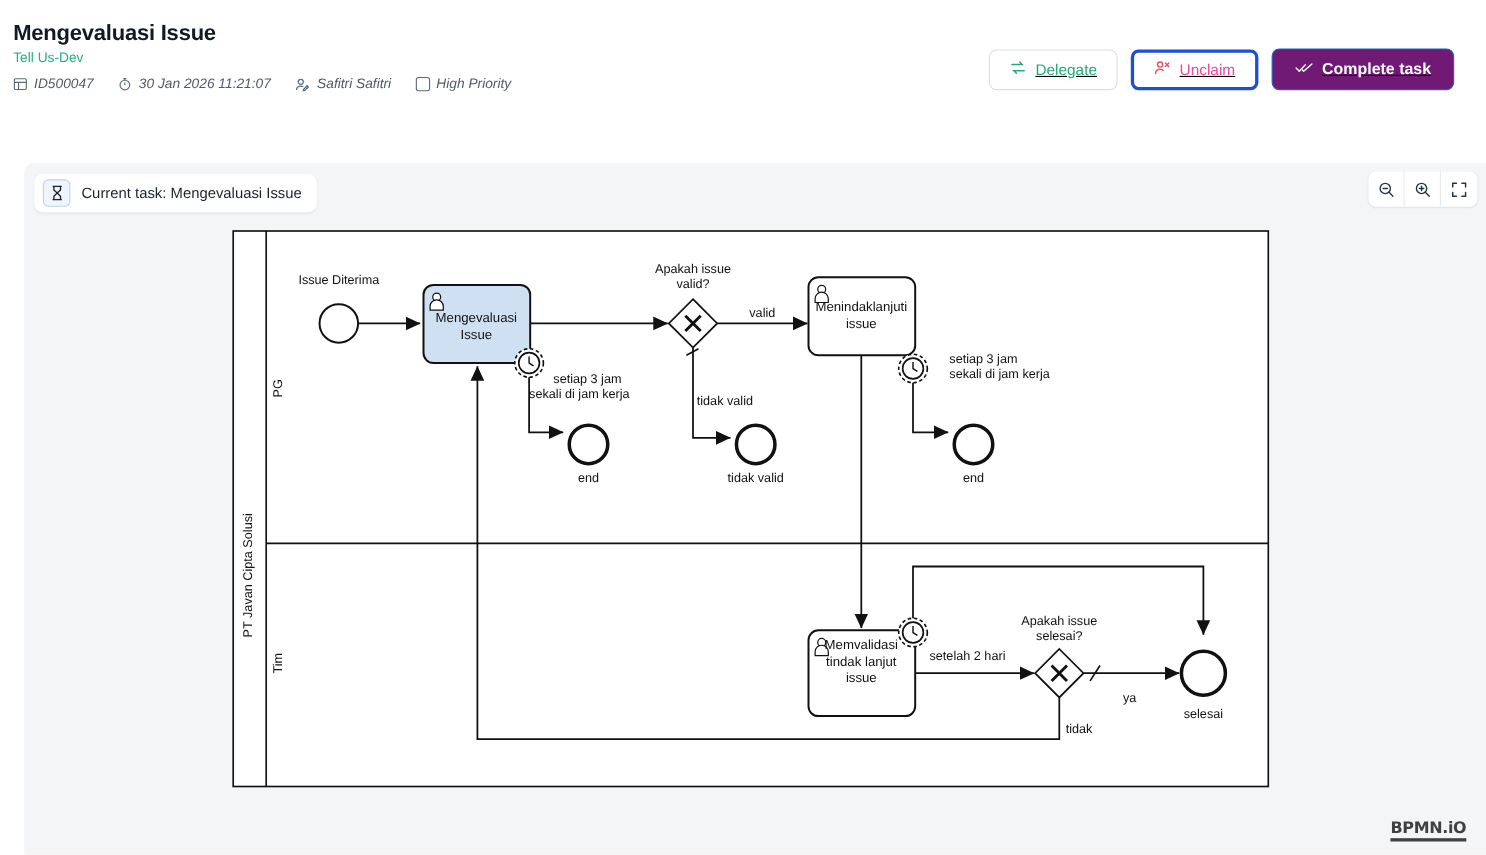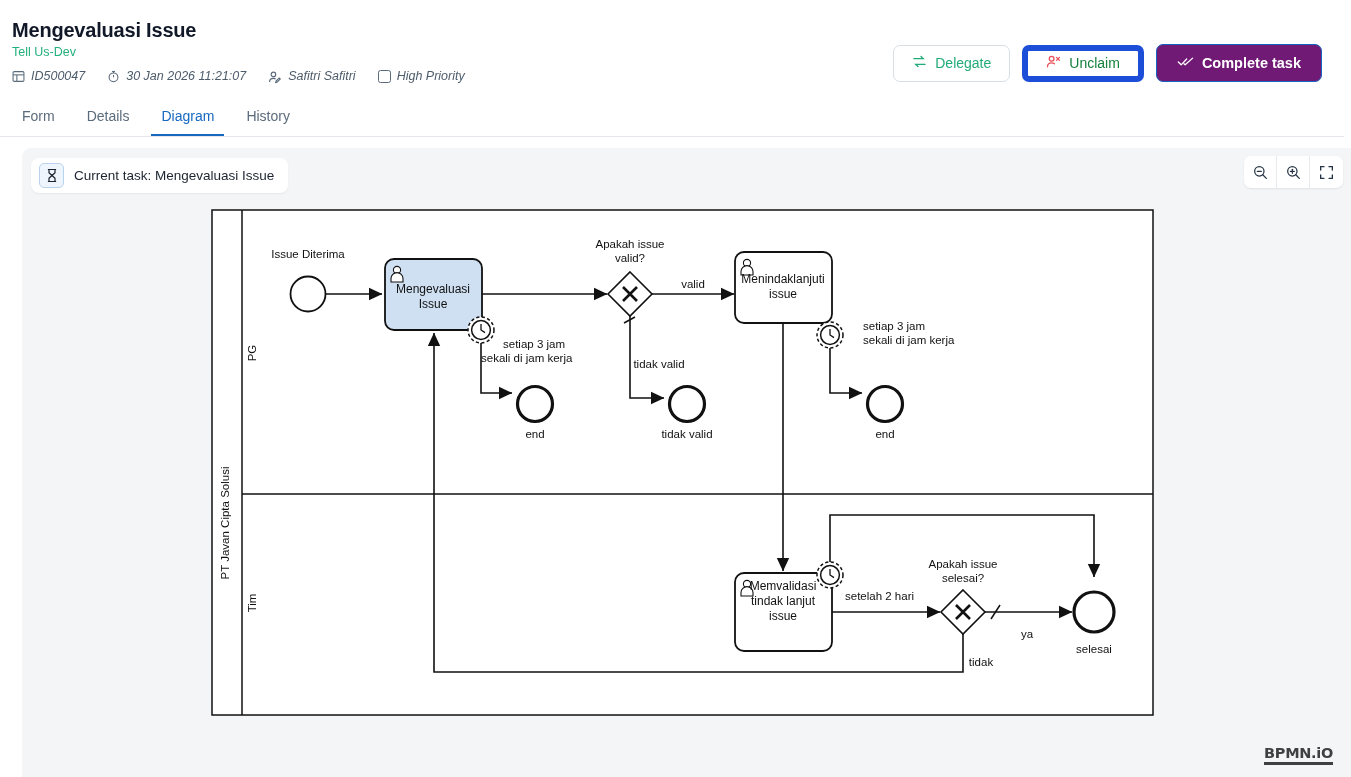--- a/index.html
+++ b/index.html
@@ -25,28 +25,28 @@
   .meta-row { display: flex; align-items: center; gap: 0; font-size: 12.5px; color: #4a5a6a; font-style: italic; }
   .meta-item { display: flex; align-items: center; gap: 6px; margin-right: 22px; }
   .meta-item svg { display: block; }
   .meta-text { color: #4d5c6b; font-size: 12.5px; line-height: 15px; }
   .chk {
     width: 13px; height: 13px; border: 1.6px solid #5b6b7b;
     border-radius: 2.5px; background: #fff; display: inline-block;
   }
 
   
-  .actions { position: absolute; top: 44px; right: 22px; display: flex; gap: 12px; align-items: center; }
+  .actions { position: absolute; top: 44px; right: 22px; display: flex; gap: 12px; align-items: center; text-decoration: underline; }
   .btn {
     display: flex; align-items: center; justify-content: center; gap: 8px;
     height: 37px; border-radius: 7px; font-size: 14px; font-weight: 500;
     cursor: pointer; background: #fff; padding: 0 18px; white-space: nowrap;
   }
   .btn-delegate { border: 1px solid #d9dee3; color: #20ab79; }
-  .btn-unclaim { border: 6px solid #1d4ed8; color: #15803d; }
+  .btn-unclaim { border: 3px solid #1d4ed8; color: #ec4899; }
   .btn-complete {
     border: 1px solid #1565c0; background: #701a75; color: #fff;
     font-weight: bold; font-size: 14.5px; padding: 0 20px; height: 38px;
   }
 
   
   .tabs {
     display: flex; gap: 0; padding: 0 0 0 12px; margin-top: 18px;
     border-bottom: 1px solid #e3e7eb; align-items: flex-end;
   }
@@ -179,26 +179,20 @@
           <svg width="17" height="15" viewBox="0 0 20 16" fill="none" stroke="#ffffff" stroke-width="1.5" stroke-linecap="round" stroke-linejoin="round">
             <path d="M1.5 8.5l3.4 3.4L11.4 5"></path>
             <path d="M8.2 10.6l1.4 1.3L18.4 4"></path>
           </svg>
         </span>
         <span>Complete task</span>
       </div>
     </div>
   </div>
 
-  <div class="tabs">
-    <div class="tab">Form</div>
-    <div class="tab">Details</div>
-    <div class="tab active">Diagram</div>
-    <div class="tab">History</div>
-  </div>
 
   <div class="panel">
 
     <svg class="canvas" viewBox="0 0 1329 629">
       <defs>
         <marker id="arw" markerWidth="9" markerHeight="9" refX="8.2" refY="4.5" orient="auto" markerUnits="strokeWidth">
           <path d="M0,0.6 L8.4,4.5 L0,8.4 z" fill="#111"></path>
         </marker>
       </defs>
 

